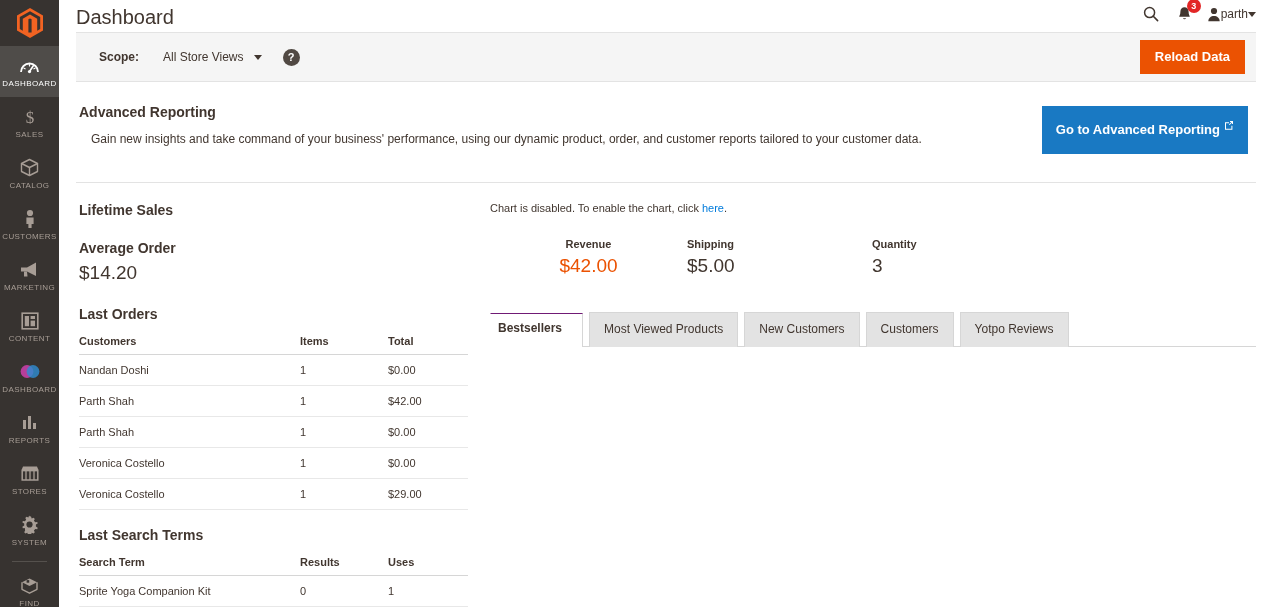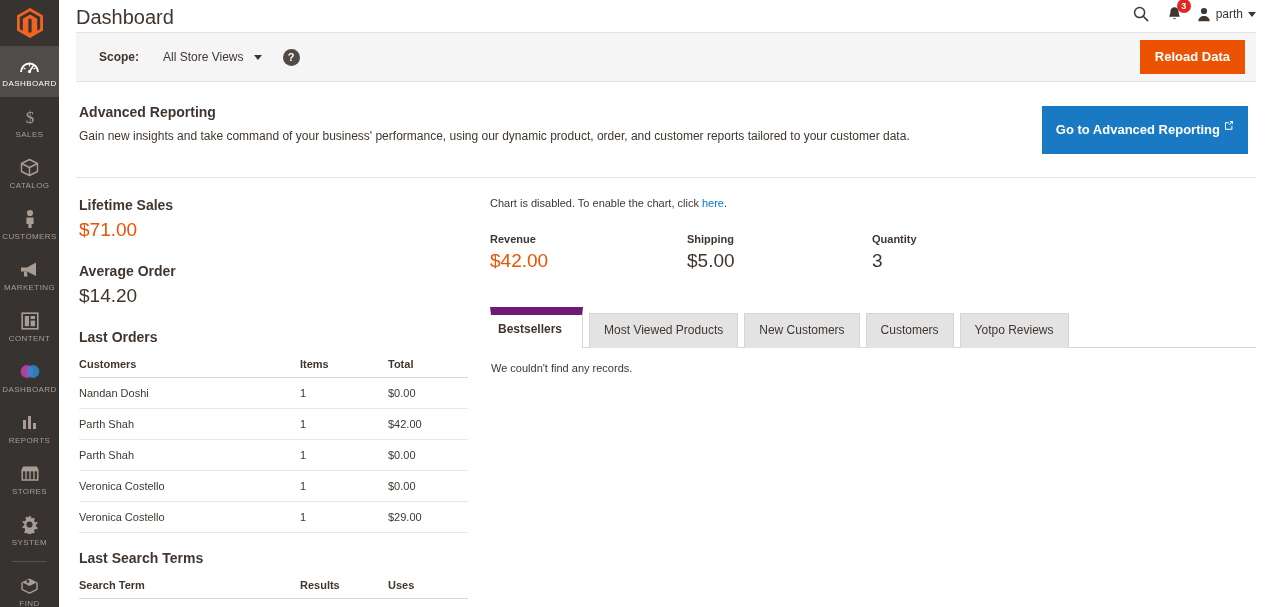--- a/index.html
+++ b/index.html
@@ -97,21 +97,21 @@
     color: #fff;
     font-size: 9px;
     font-weight: bold;
     border-radius: 50%;
     min-width: 14px; height: 14px;
     line-height: 14px;
     text-align: center;
     font-family: "Liberation Sans", sans-serif;
   }
   .user-menu {
-    display: flex; align-items: center; gap: 5px;
+    display: flex; align-items: center; 
     cursor: pointer; padding-left: 6px;
   }
   .user-name {
     font-size: 12px; color: #41362f;
     font-family: "Liberation Sans", sans-serif;
   }
   .caret-dn {
     width: 0; height: 0;
     border-left: 4px solid transparent;
     border-right: 4px solid transparent;
@@ -174,21 +174,21 @@
     padding: 22px 0 23px 3px;
     display: flex; align-items: flex-start; justify-content: space-between;
   }
   .adv-title {
     font-size: 14px; font-weight: bold; color: #41362f;
     margin: 0 0 9px 0;
     font-family: "Liberation Sans", sans-serif;
   }
   .adv-desc {
     font-size: 12px; color: #41362f;
-    margin: 0; line-height: 15px;
+    margin: 12px; line-height: 15px;
     font-family: "Liberation Sans", sans-serif;
   }
   .btn-adv {
     background: #1979c3;
     color: #ffffff;
     border: none;
     font-size: 13px; font-weight: bold;
     padding: 16px 14px;
     cursor: pointer;
     white-space: nowrap;
@@ -247,21 +247,21 @@
   .chart-note {
     font-size: 11px; color: #41362f;
     margin: 0 0 24px 0;
     padding-left: 6px;
     font-family: "Liberation Sans", sans-serif;
   }
   .chart-note a { color: #007bdb; text-decoration: none; cursor: pointer; }
 
   .kpi-row { display: flex; padding-left: 6px; margin-bottom: 34px; }
   .kpi { flex: 0 0 auto; }
-  .kpi:nth-child(1) { width: 197px; }
+  .kpi:nth-child(1) { width: 197px; text-align: center; }
   .kpi:nth-child(2) { width: 185px; }
   .kpi:nth-child(3) { width: 193px; }
   .kpi-label {
     font-size: 11px; font-weight: bold; color: #41362f;
     margin: 0 0 5px 0;
     font-family: "Liberation Sans", sans-serif;
   }
   .kpi-value {
     font-size: 19px; color: #41362f; margin: 0;
     font-family: "Liberation Sans", sans-serif;
@@ -284,21 +284,21 @@
     font-size: 12px;
     color: #41362f;
     cursor: pointer;
     position: relative;
     bottom: -1px;
     font-family: "Liberation Sans", sans-serif;
     line-height: 15px;
   }
   .tab.active {
     background: #ffffff;
-    border-top: 8px solid #701a75;
+    border-top: 1px solid #701a75;
     border-left: 1px solid #ffffff;
     border-right: 1px solid #d6d6d6;
     font-weight: bold;
     padding: 7px 20px 11px 7px;
     margin-left: 0;
   }
   .tab-panel {
     padding: 14px 0 0 1px;
     font-size: 11px; color: #41362f;
     font-family: "Liberation Sans", sans-serif;
@@ -499,21 +499,20 @@
           </svg>
         </button>
       </div>
 
       <div class="body-cols">
 
         <div class="col-left">
 
           <div class="stat-block">
             <div class="stat-label">Lifetime Sales</div>
-            <div class="stat-value accent">$71.00</div>
           </div>
 
           <div class="stat-block">
             <div class="stat-label">Average Order</div>
             <div class="stat-value">$14.20</div>
           </div>
 
           <div>
             <h3 class="sec-title">Last Orders</h3>
             <table class="dash-table">
@@ -597,20 +596,19 @@
           </div>
 
           <div class="tabs-wrap">
             <div class="tabs">
               <div class="tab active">Bestsellers</div>
               <div class="tab">Most Viewed Products</div>
               <div class="tab">New Customers</div>
               <div class="tab">Customers</div>
               <div class="tab">Yotpo Reviews</div>
             </div>
-            <div class="tab-panel">We couldn't find any records.</div>
           </div>
 
         </div>
       </div>
     </div>
   </div>
 </div>
 
 </body></html>

